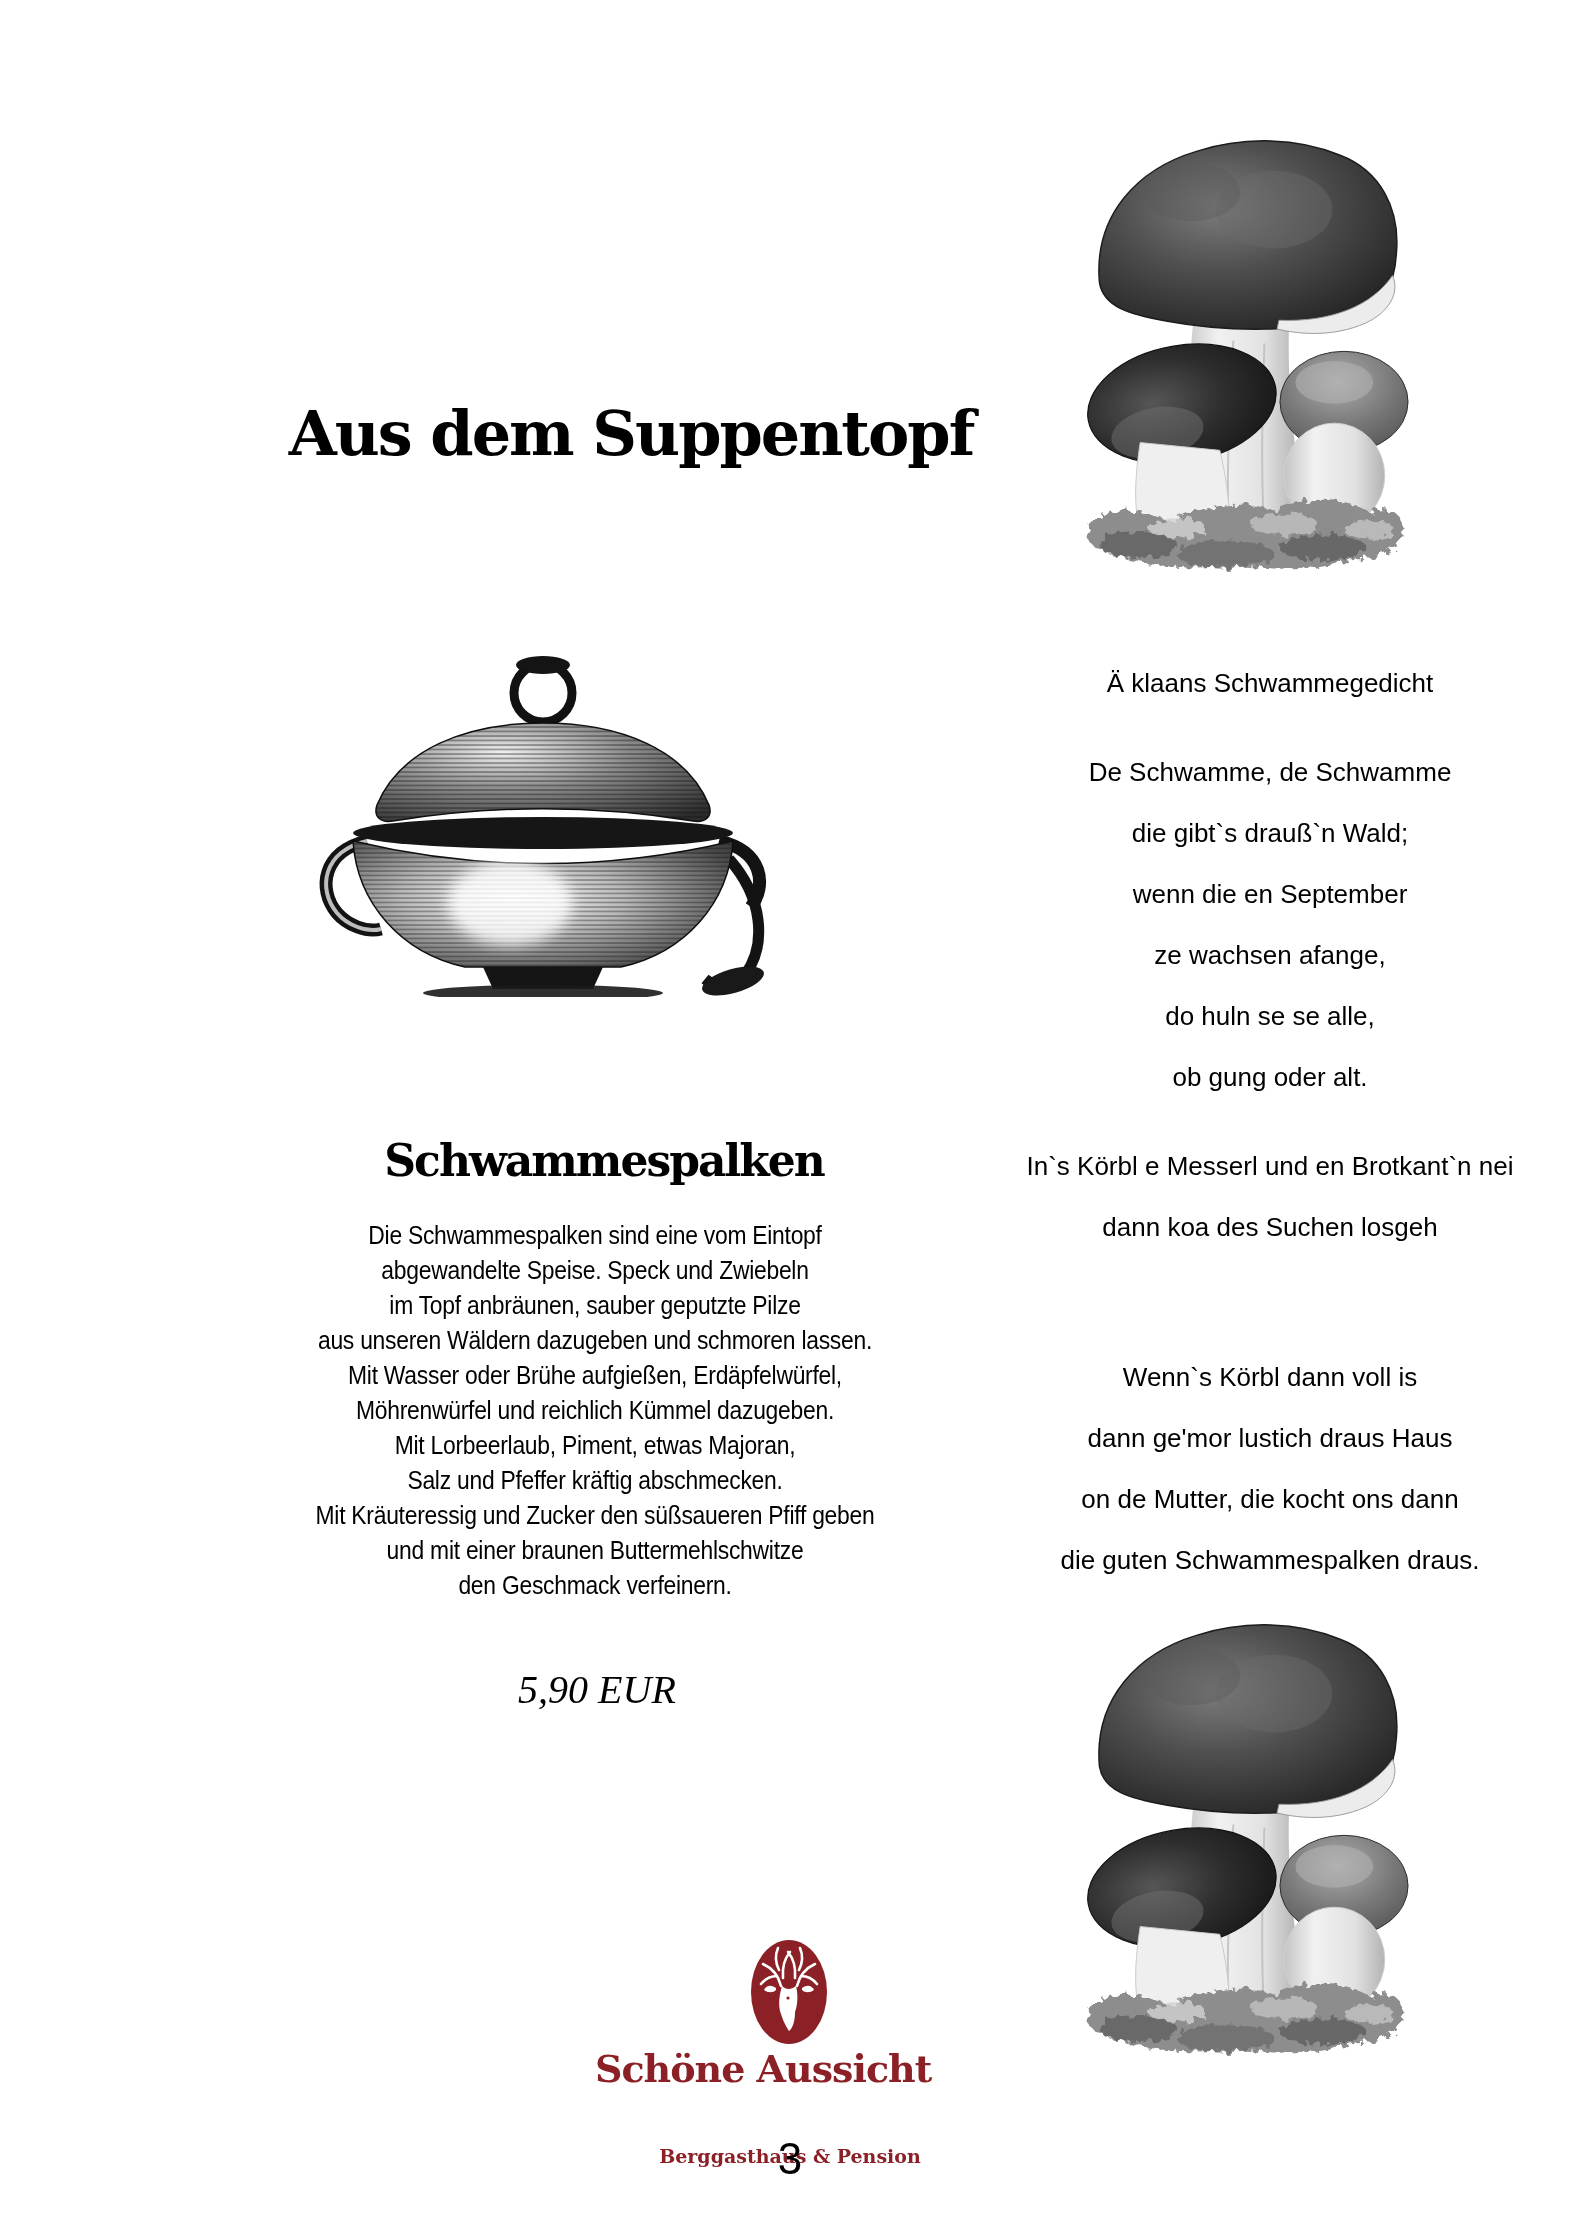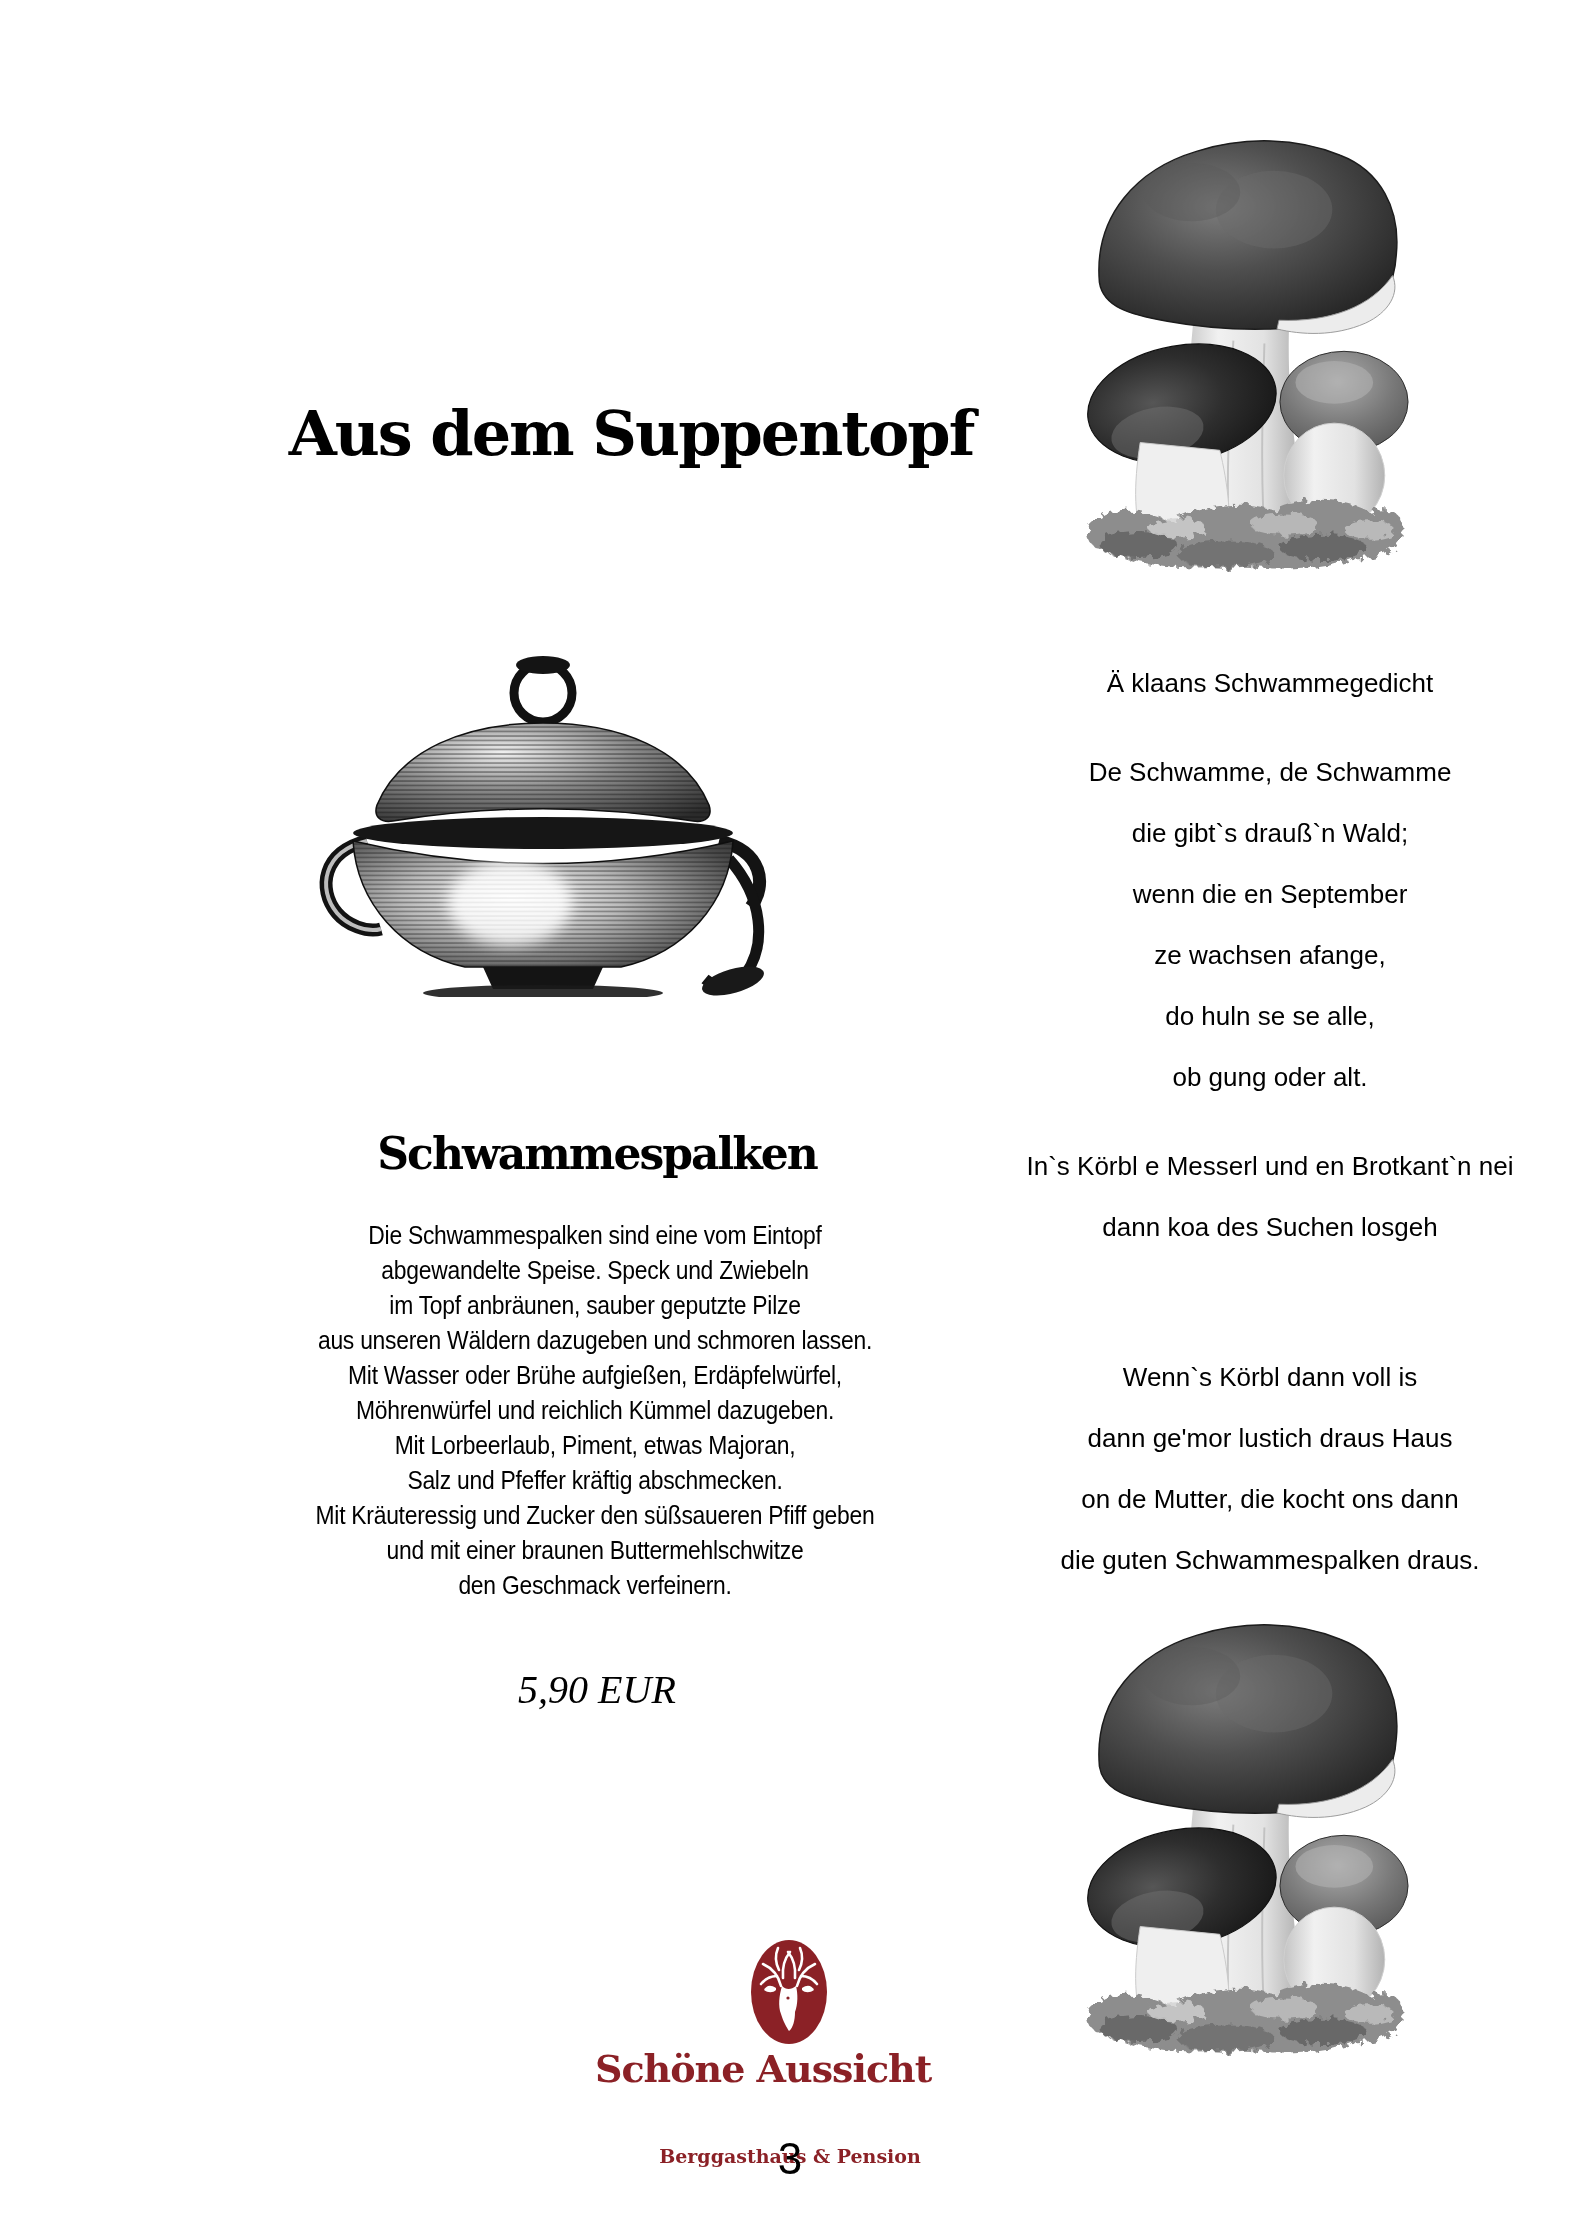--- a/index.html
+++ b/index.html
@@ -186,21 +186,21 @@
       <div class="poem-line">In`s Körbl e Messerl und en Brotkant`n nei</div>
       <div class="poem-line">dann koa des Suchen losgeh</div>
     </div>
   <div id="stanza-3" class="abs stanza">
       <div class="poem-line">Wenn`s Körbl dann voll is</div>
       <div class="poem-line">dann ge'mor lustich draus Haus</div>
       <div class="poem-line">on de Mutter, die kocht ons dann</div>
       <div class="poem-line">die guten Schwammespalken draus.</div>
     </div>
 
-  <h2 class="abs dish-name blackletter" style="margin:4px">Schwammespalken</h2>
+  <h2 class="abs dish-name blackletter" style="margin:11px">Schwammespalken</h2>
   <div class="abs dish-desc">
       <div class="desc-line">Die Schwammespalken sind eine vom Eintopf</div>
       <div class="desc-line">abgewandelte Speise. Speck und Zwiebeln</div>
       <div class="desc-line">im Topf anbräunen, sauber geputzte Pilze</div>
       <div class="desc-line">aus unseren Wäldern dazugeben und schmoren lassen.</div>
       <div class="desc-line">Mit Wasser oder Brühe aufgießen, Erdäpfelwürfel,</div>
       <div class="desc-line">Möhrenwürfel und reichlich Kümmel dazugeben.</div>
       <div class="desc-line">Mit Lorbeerlaub, Piment, etwas Majoran,</div>
       <div class="desc-line">Salz und Pfeffer kräftig abschmecken.</div>
       <div class="desc-line">Mit Kräuteressig und Zucker den süßsaueren Pfiff geben</div>

